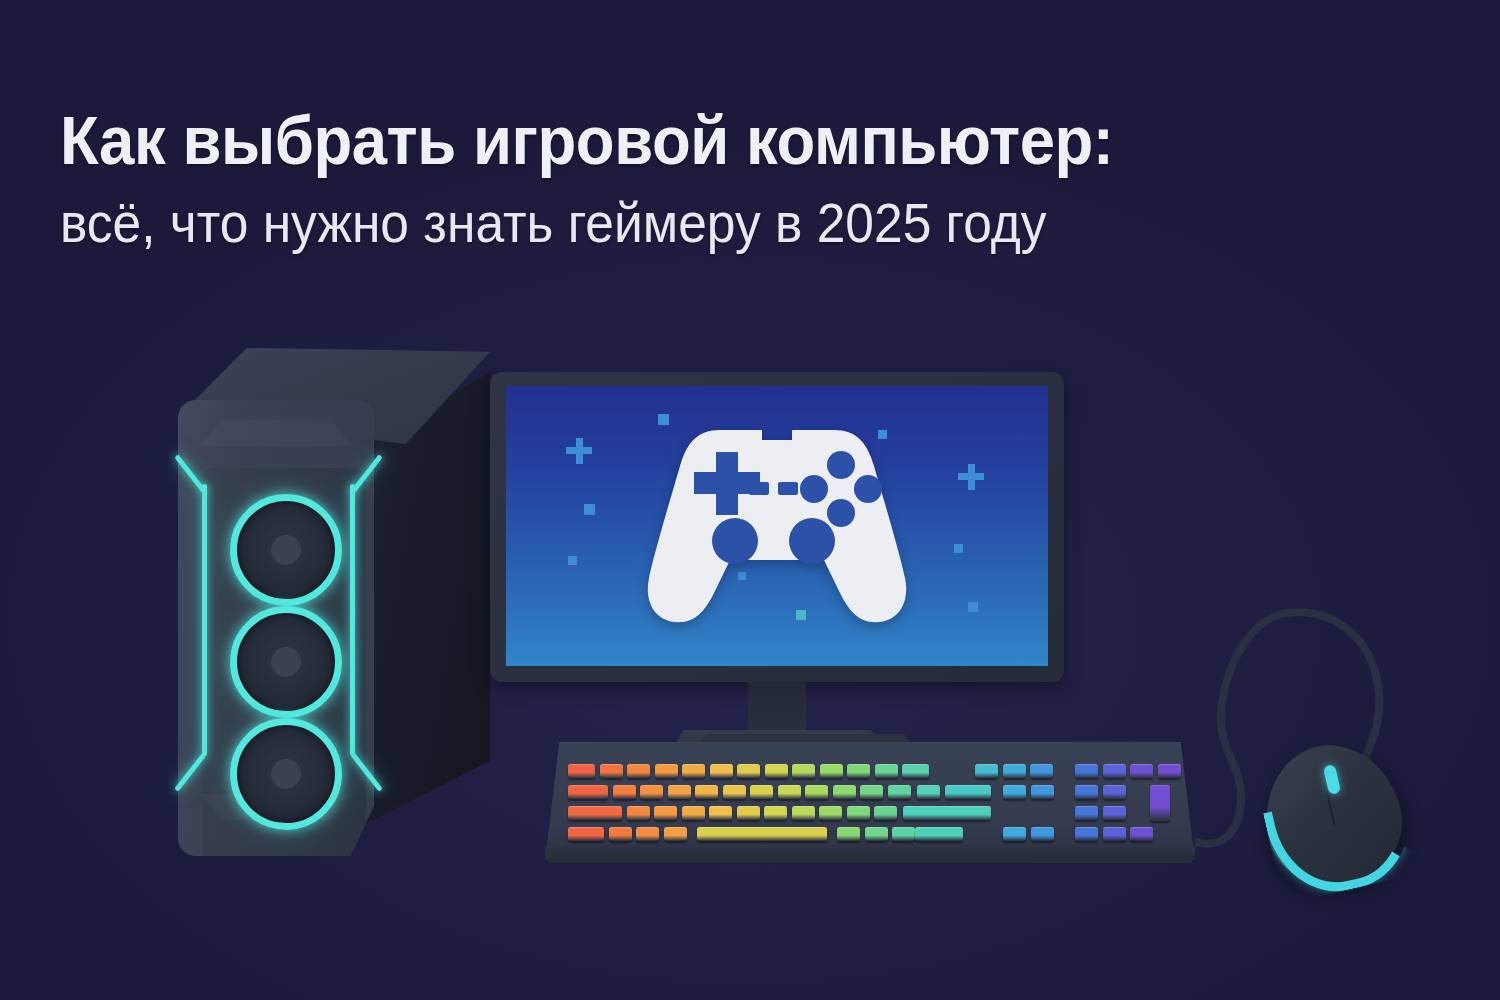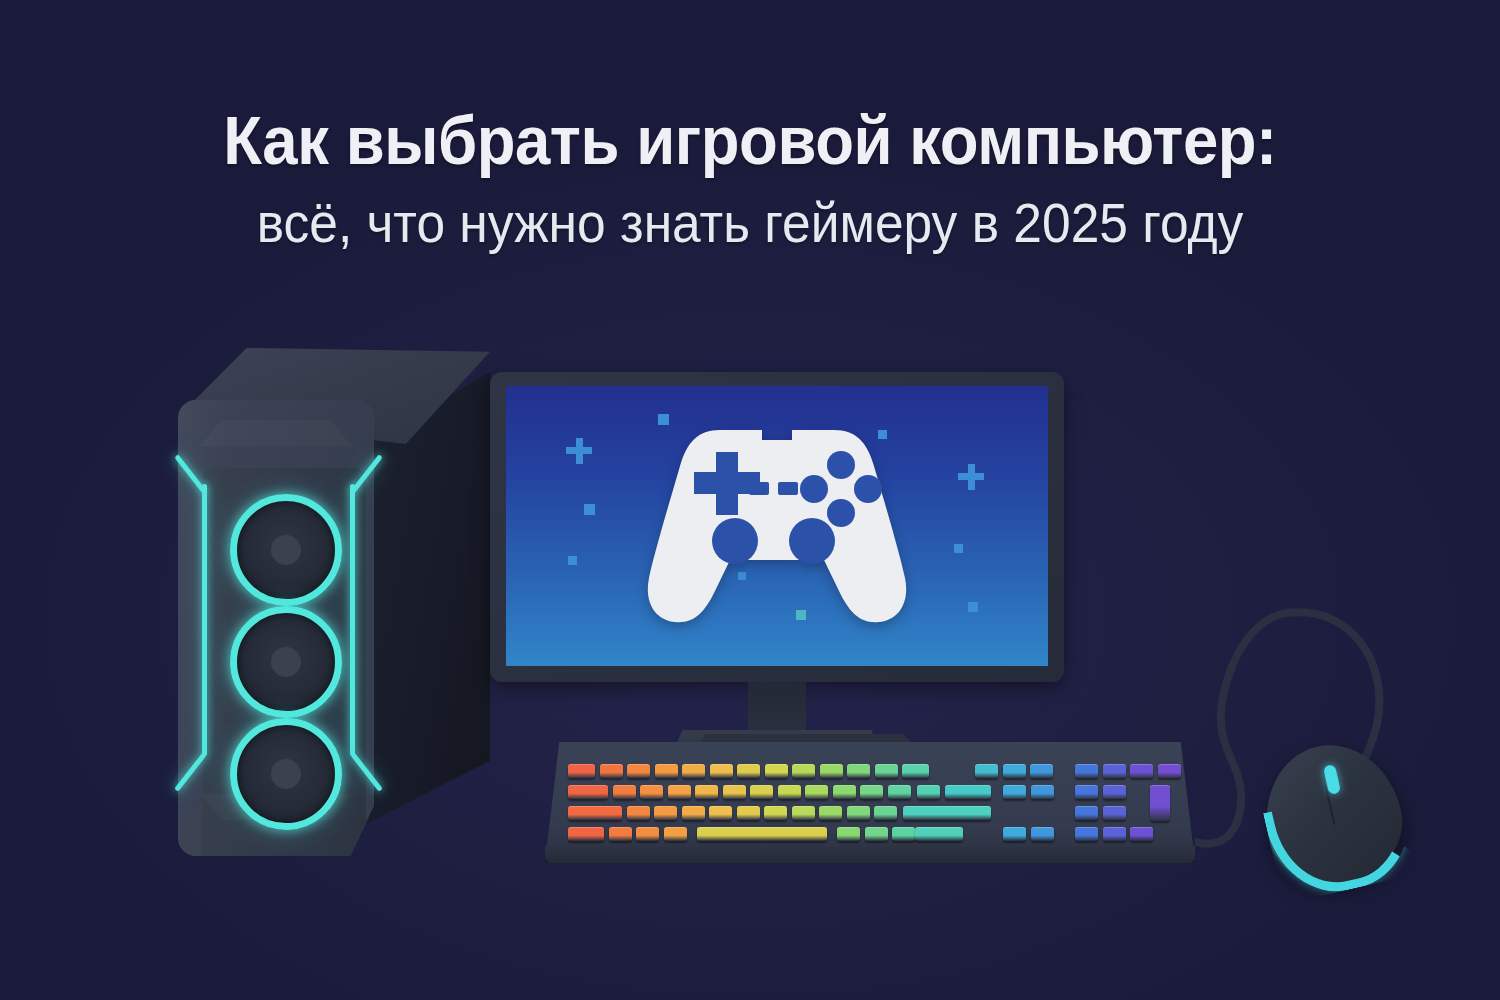--- a/index.html
+++ b/index.html
@@ -22,21 +22,20 @@
       radial-gradient(ellipse 1100px 700px at 50% 62%, rgba(45,42,90,0.55) 0%, rgba(26,27,58,0) 72%);
     pointer-events: none;
   }
 
   
   .title-block {
     position: absolute;
     left: 0;
     top: 104px;
     width: 1500px;
-    text-align: center;
   }
   .headline {
     font-size: 69px;
     font-weight: bold;
     color: #eef0f5;
     letter-spacing: -0.5px;
     line-height: 1.06;
     white-space: nowrap;
     transform: scaleX(0.92);
     text-shadow: 0 2px 3px rgba(0,0,0,0.35);

